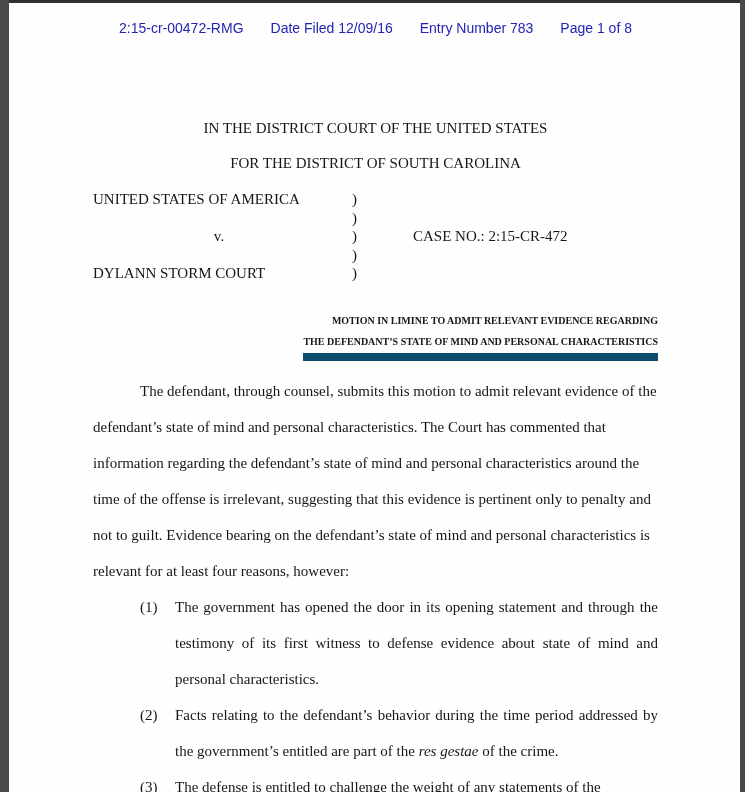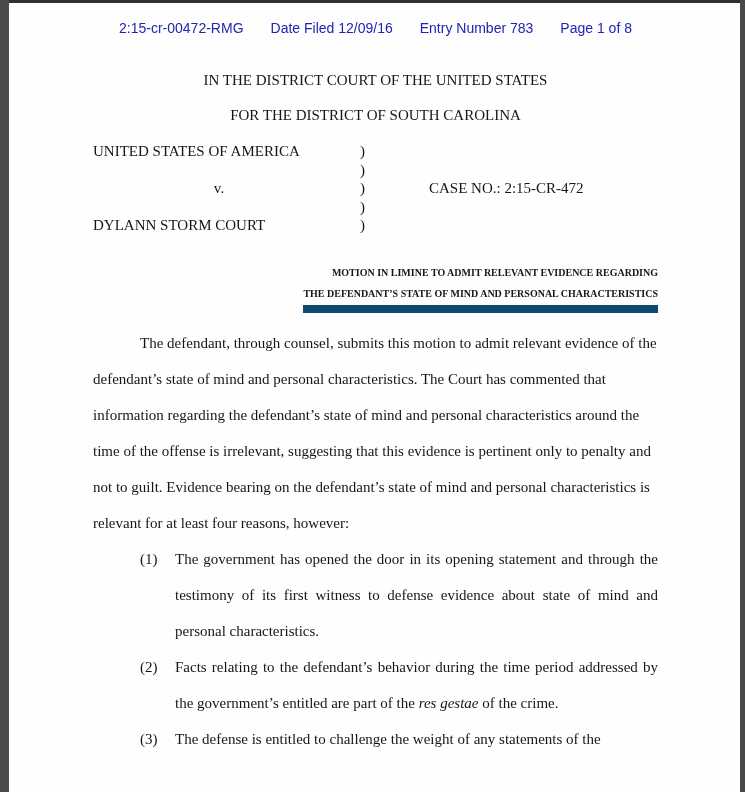--- a/index.html
+++ b/index.html
@@ -32,35 +32,34 @@
     gap: 27px;
     padding-top: 4px;
     font-family: "Liberation Sans", sans-serif;
     font-size: 14px;
     line-height: 17px;
     white-space: nowrap;
   }
 
   
   .court-heading { text-align: center; font-size: 15px; }
-  .court-line1 { margin-top: 33px; line-height: 20px; }
+  .court-line1 { margin-top: 81px; line-height: 20px; }
   .court-line2 { margin-top: 15px; line-height: 20px; }
   .court-line3 { margin-top: 15px; line-height: 20px; }
 
   
   .caption {
     margin-top: 17px;
     font-size: 15px;
   }
   .caption-row {
     display: grid;
     grid-template-columns: 252px 60px 1fr;
     line-height: 18.5px;
     height: 18.5px;
-    gap: 8px;
   }
   .caption-left   { grid-column: 1; }
   .caption-versus { grid-column: 1; text-align: center; }
   .caption-paren  { grid-column: 2; padding-left: 7px; }
   .caption-right  { grid-column: 3; padding-left: 8px; }
 
   
   .motion-title {
     margin-top: 27px;
     text-align: right;

